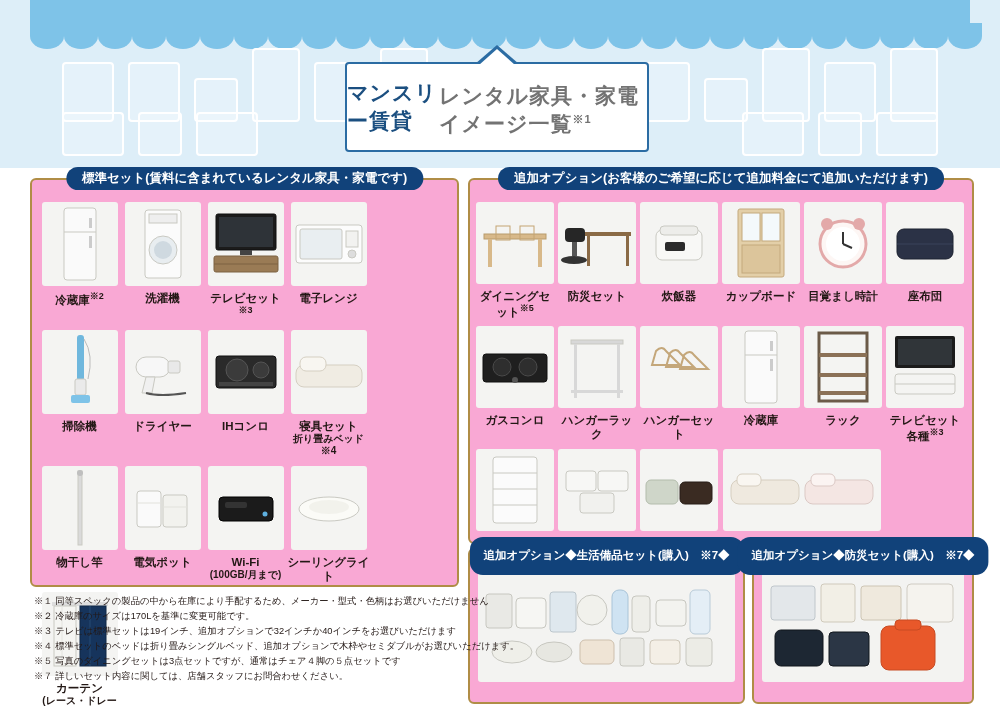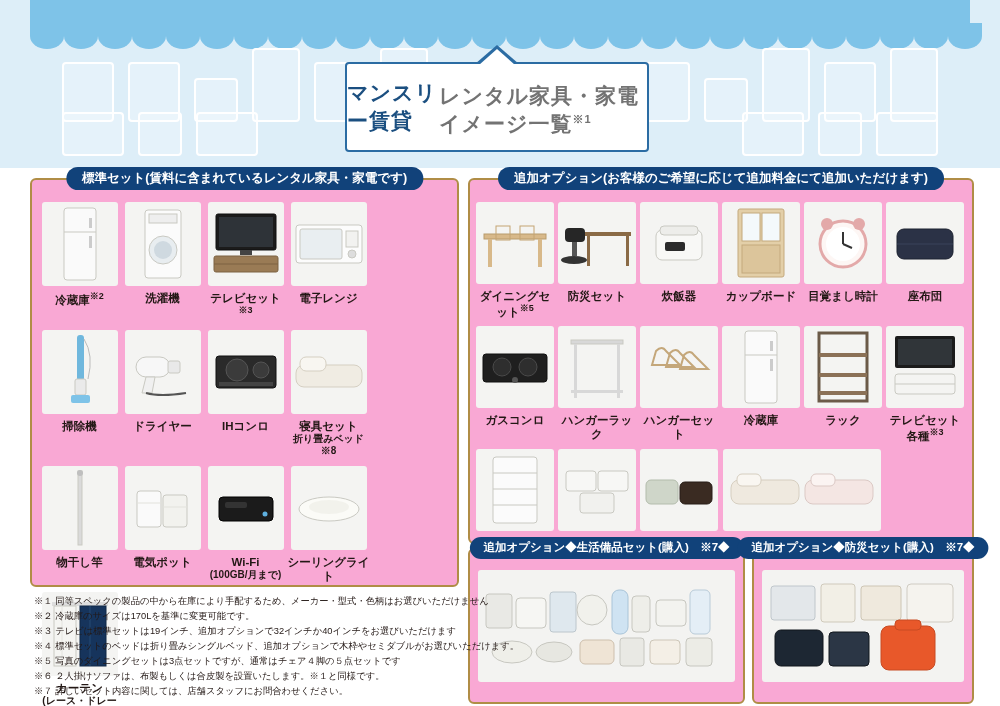--- a/index.html
+++ b/index.html
@@ -57,21 +57,21 @@
   
   .panel{
     position:absolute;border:2px solid #b08d46;border-radius:6px;background:#f9a8d4;
   }
   .panel-title{
     position:absolute;top:-13px;left:50%;transform:translateX(-50%);
     background:#11427a;color:#ffffff;border-radius:13px;
     font-size:12.5px;font-weight:bold;white-space:nowrap;
     padding:5px 16px;line-height:1;
   }
-  .panel-title.sm{font-size:11.5px;padding:5px 14px;}
+  .panel-title.sm{font-size:11.5px;padding:13px 14px;}
 
   .grid{display:flex;flex-wrap:wrap;}
   .cell{display:flex;flex-direction:column;align-items:center;justify-content:flex-start;}
   .thumb{
     background:#f4f4f2;border-radius:3px;
     display:flex;align-items:center;justify-content:center;
     overflow:hidden;
   }
   .cap{
     text-align:center;font-size:11.5px;line-height:1.25;color:#231815;margin-top:5px;
@@ -260,21 +260,21 @@
         </div>
         <div class="cap">IHコンロ</div>
       </div>
       <div class="cell">
         <div class="thumb">
           <svg width="74" height="46" viewBox="0 0 74 46">
             <rect x="4" y="16" width="66" height="22" rx="8" fill="#f0ece3" stroke="#d5cfc2"></rect>
             <rect x="8" y="8" width="26" height="14" rx="6" fill="#f8f6f1" stroke="#d5cfc2"></rect>
           </svg>
         </div>
-        <div class="cap">寝具セット<span class="small">折り畳みベッド※8</span></div>
+        <div class="cap">寝具セット<span class="small">折り畳みベッド※4</span></div>
       </div>
       <div class="cell">
         <div class="thumb">
           <svg width="22" height="78" viewBox="0 0 22 78">
             <rect x="9" y="2" width="4" height="74" fill="#dadada" stroke="#c9c9c2"></rect>
             <circle cx="11" cy="4" r="3" fill="#bfbfbf"></circle>
           </svg>
         </div>
         <div class="cap">物干し竿</div>
       </div>
@@ -540,15 +540,14 @@
     </svg>
   </div>
 </div>
 
 <div class="notes" id="notes">
     <div>※１ 同等スペックの製品の中から在庫により手配するため、メーカー・型式・色柄はお選びいただけません</div>
     <div>※２ 冷蔵庫のサイズは170Lを基準に変更可能です。</div>
     <div>※３ テレビは標準セットは19インチ、追加オプションで32インチか40インチをお選びいただけます</div>
     <div>※４ 標準セットのベッドは折り畳みシングルベッド、追加オプションで木枠やセミダブルがお選びいただけます。</div>
     <div>※５ 写真のダイニングセットは3点セットですが、通常はチェア４脚の５点セットです</div>
-    <div>※６ ２人掛けソファは、布製もしくは合皮製を設置いたします。※１と同様です。</div>
     <div>※７ 詳しいセット内容に関しては、店舗スタッフにお問合わせください。</div>
   </div>
 
 </body></html>

